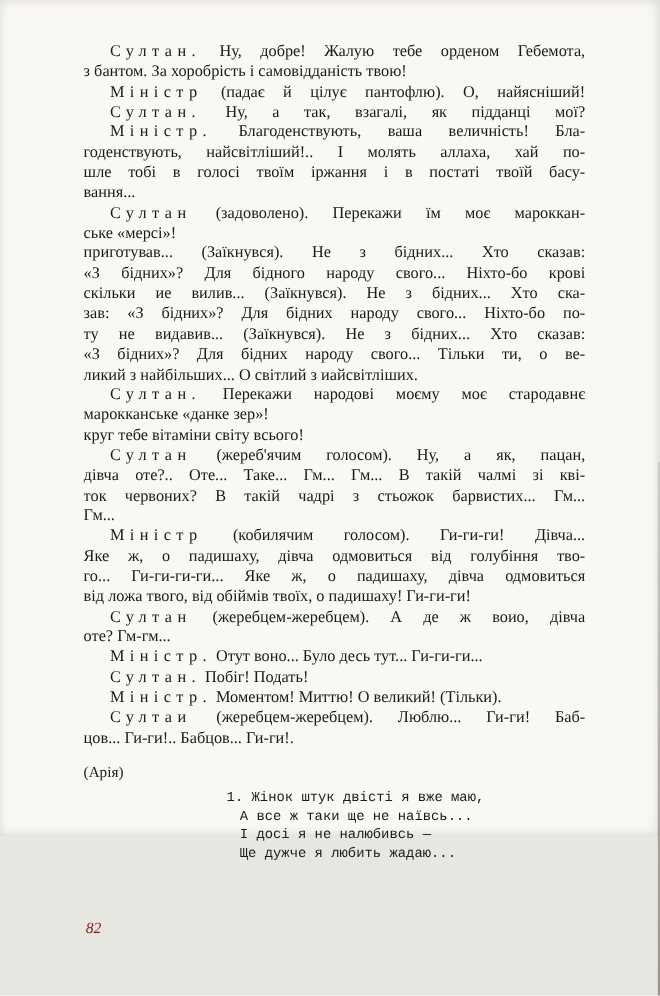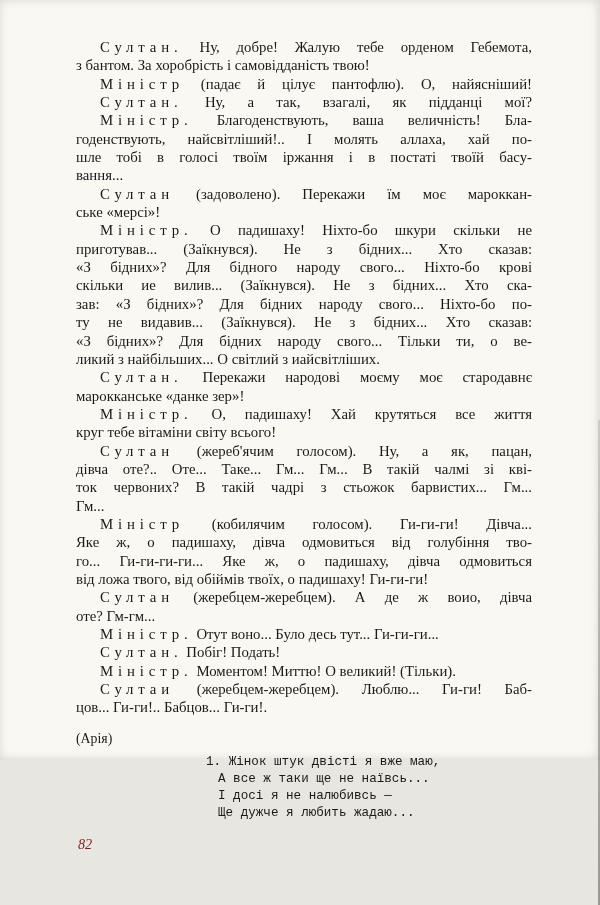--- a/index.html
+++ b/index.html
@@ -51,31 +51,29 @@
         <div class="line first"><span class="sp">Султан.</span><span class="n"> Ну, добре! Жалую тебе орденом Гебемота,</span></div>
         <div class="line lastline"><span class="n">з бантом. За хоробрість і самовідданість твою!</span></div>
         <div class="line first"><span class="sp">Міністр</span><span class="i"> (падає й цілує пантофлю).</span><span class="n"> О, найясніший!</span></div>
         <div class="line first"><span class="sp">Султан.</span><span class="n"> Ну, а так, взагалі, як підданці мої?</span></div>
         <div class="line first"><span class="sp">Міністр.</span><span class="n"> Благоденствують, ваша величність! Бла-</span></div>
         <div class="line"><span class="n">годенствують, найсвітліший!.. І молять аллаха, хай по-</span></div>
         <div class="line"><span class="n">шле тобі в голосі твоїм іржання і в постаті твоїй басу-</span></div>
         <div class="line lastline"><span class="n">вання...</span></div>
         <div class="line first"><span class="sp">Султан</span><span class="i"> (задоволено).</span><span class="n"> Перекажи їм моє мароккан-</span></div>
         <div class="line lastline"><span class="n">ське «мерсі»!</span></div>
-        <div class="line first"><span class="sp">Міністр.</span><span class="n"> О падишаху! Ніхто-бо шкури скільки не</span></div>
         <div class="line"><span class="n">приготував... </span><span class="i">(Заїкнувся).</span><span class="n"> Не з бідних... Хто сказав:</span></div>
         <div class="line"><span class="n">«З бідних»? Для бідного народу свого... Ніхто-бо крові</span></div>
         <div class="line"><span class="n">скільки ие вилив... </span><span class="i">(Заїкнувся).</span><span class="n"> Не з бідних... Хто ска-</span></div>
         <div class="line"><span class="n">зав: «З бідних»? Для бідних народу свого... Ніхто-бо по-</span></div>
         <div class="line"><span class="n">ту не видавив... </span><span class="i">(Заїкнувся).</span><span class="n"> Не з бідних... Хто сказав:</span></div>
         <div class="line"><span class="n">«З бідних»? Для бідних народу свого... Тільки ти, о ве-</span></div>
         <div class="line lastline"><span class="n">ликий з найбільших... О світлий з иайсвітліших.</span></div>
         <div class="line first"><span class="sp">Султан.</span><span class="n"> Перекажи народові моєму моє стародавнє</span></div>
         <div class="line lastline"><span class="n">марокканське «данке зер»!</span></div>
-        <div class="line first"><span class="sp">Міністр.</span><span class="n"> О, падишаху! Хай крутяться все життя</span></div>
         <div class="line lastline"><span class="n">круг тебе вітаміни світу всього!</span></div>
         <div class="line first"><span class="sp">Султан</span><span class="i"> (жереб'ячим голосом).</span><span class="n"> Ну, а як, пацан,</span></div>
         <div class="line"><span class="n">дівча оте?.. Оте... Таке... Гм... Гм... В такій чалмі зі кві-</span></div>
         <div class="line"><span class="n">ток червоних? В такій чадрі з стьожок барвистих... Гм...</span></div>
         <div class="line lastline"><span class="n">Гм...</span></div>
         <div class="line first"><span class="sp">Міністр</span><span class="i"> (кобилячим голосом).</span><span class="n"> Ги-ги-ги! Дівча...</span></div>
         <div class="line"><span class="n">Яке ж, о падишаху, дівча одмовиться від голубіння тво-</span></div>
         <div class="line"><span class="n">го... Ги-ги-ги-ги... Яке ж, о падишаху, дівча одмовиться</span></div>
         <div class="line lastline"><span class="n">від ложа твого, від обіймів твоїх, о падишаху! Ги-ги-ги!</span></div>
         <div class="line first"><span class="sp">Султан</span><span class="i"> (жеребцем-жеребцем).</span><span class="n"> А де ж воио, дівча</span></div>

